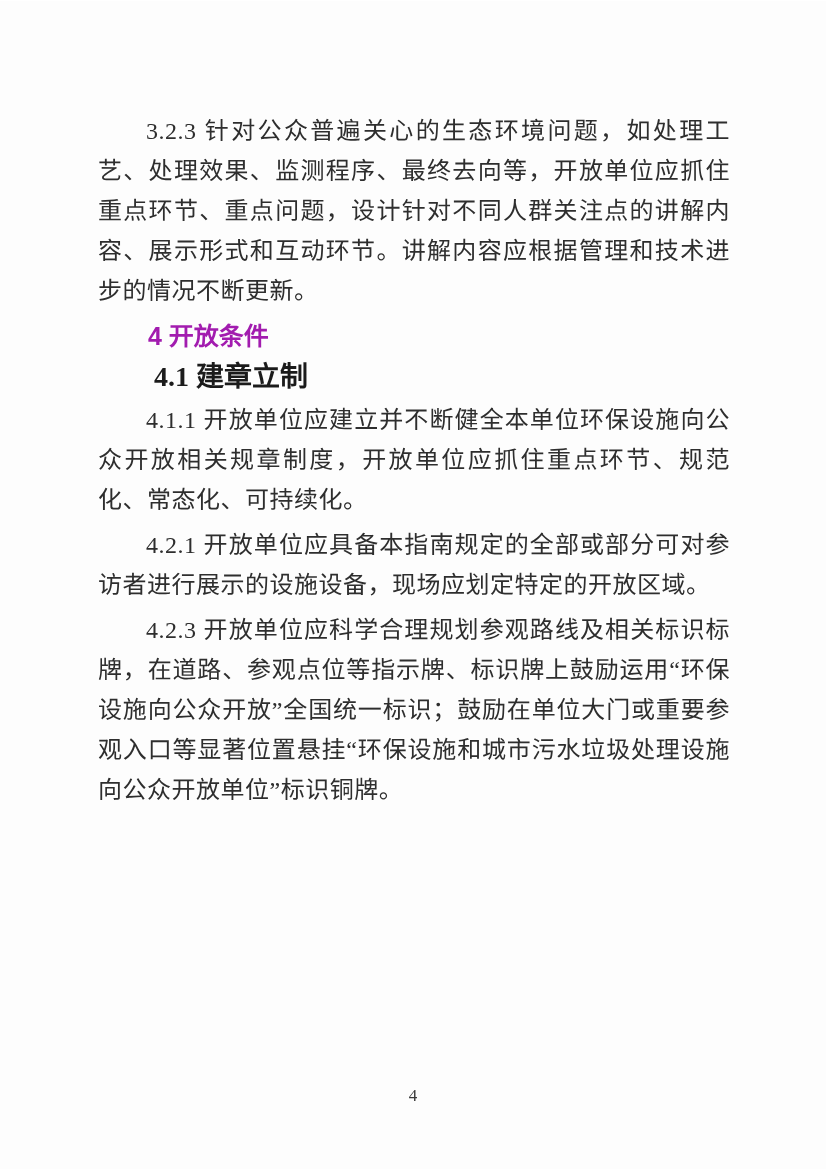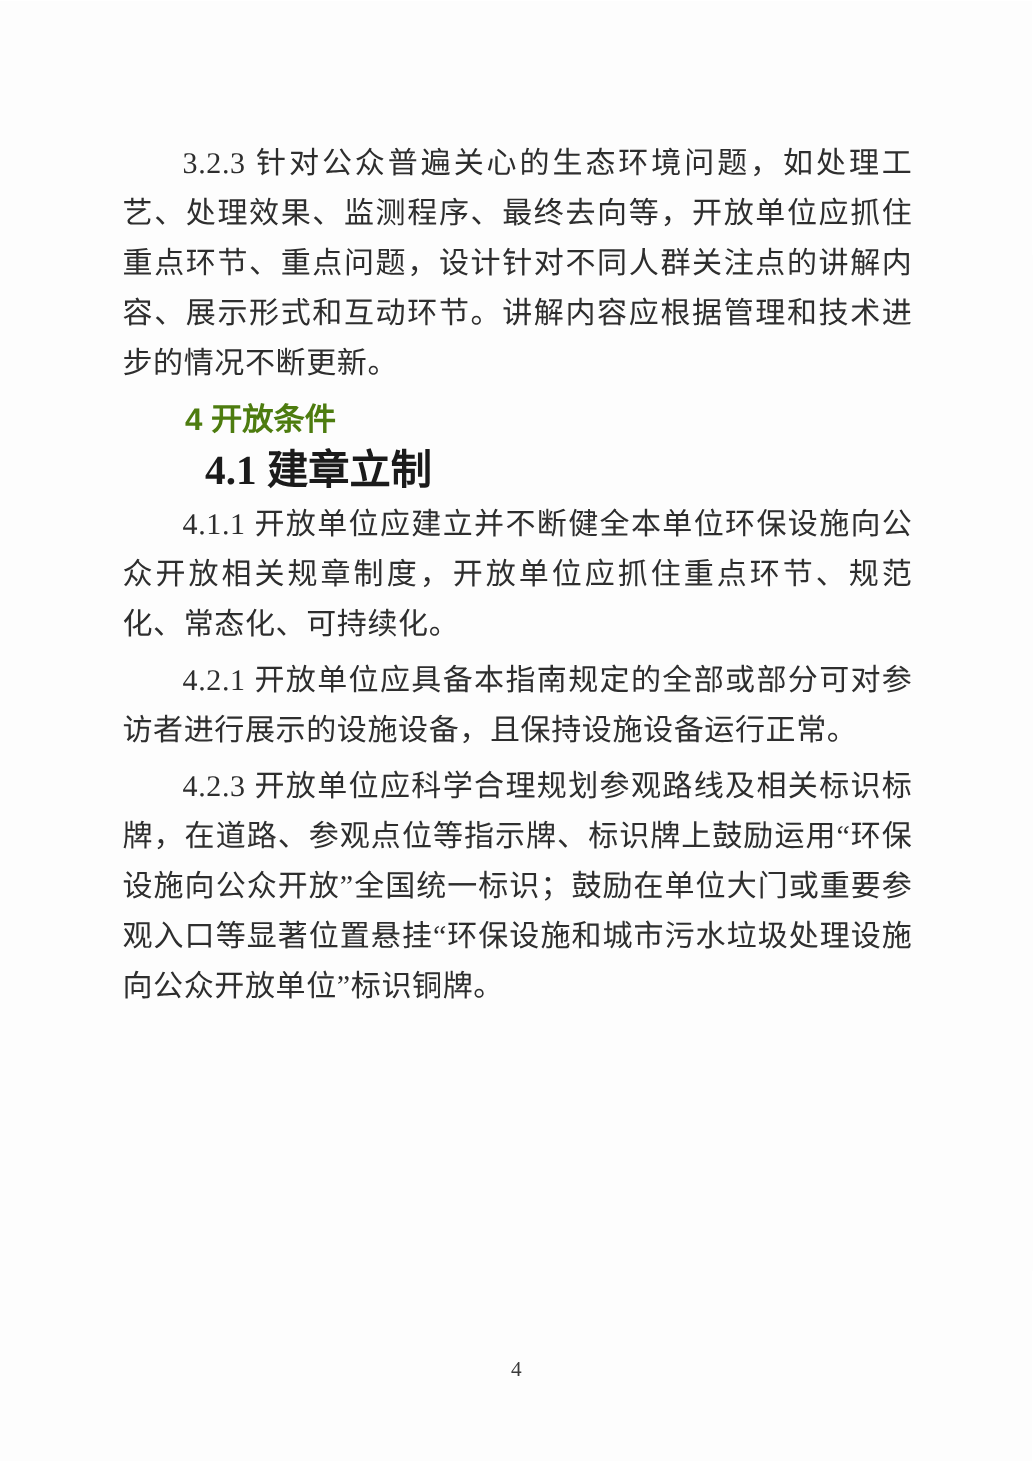--- a/index.html
+++ b/index.html
@@ -32,25 +32,25 @@
     margin: 0 0 5px 0;
     color: #2e2e2e;
   }
   h2.heading-l1 {
     font-family: "Liberation Sans", "DejaVu Sans", sans-serif;
     font-size: 25px;
     font-weight: bold;
     line-height: 40px;
     margin: 0 0 1px 0;
     text-indent: 2em;
-    color: #4d7c0f;
+    color: #a21caf;
   }
   h3.heading-l2 {
     font-family: "Liberation Serif", "DejaVu Serif", serif;
-    font-size: 33px;
+    font-size: 28px;
     font-weight: bold;
     line-height: 40px;
     margin: 0 0 3px 0;
     text-indent: 2em;
     color: #1b1b1b;
   }
   .page-footer {
     position: absolute;
     bottom: 64px;
     left: 0;
@@ -71,21 +71,21 @@
     <p class="body-para">3.2.3 针对公众普遍关心的生态环境问题，如处理工艺、处理效果、监测程序、最终去向等，开放单位应抓住重点环节、重点问题，设计针对不同人群关注点的讲解内容、展示形式和互动环节。讲解内容应根据管理和技术进步的情况不断更新。</p>
 
     <h2 class="heading-l1">4 开放条件</h2>
 
     <h3 class="heading-l2">4.1 建章立制</h3>
 
     <p class="body-para">4.1.1 开放单位应建立并不断健全本单位环保设施向公众开放相关规章制度，开放单位应抓住重点环节、规范化、常态化、可持续化。</p>
 
 
 
-    <p class="body-para">4.2.1 开放单位应具备本指南规定的全部或部分可对参访者进行展示的设施设备，且保持设施设备运行正常。</p>
+    <p class="body-para">4.2.1 开放单位应具备本指南规定的全部或部分可对参访者进行展示的设施设备，现场应划定特定的开放区域。</p>
 
 
     <p class="body-para">4.2.3 开放单位应科学合理规划参观路线及相关标识标牌，在道路、参观点位等指示牌、标识牌上鼓励运用“环保设施向公众开放”全国统一标识；鼓励在单位大门或重要参观入口等显著位置悬挂“环保设施和城市污水垃圾处理设施向公众开放单位”标识铜牌。</p>
   </div>
 
   <div class="page-footer">
     <span class="page-number">4</span>
   </div>
 </div>
 

